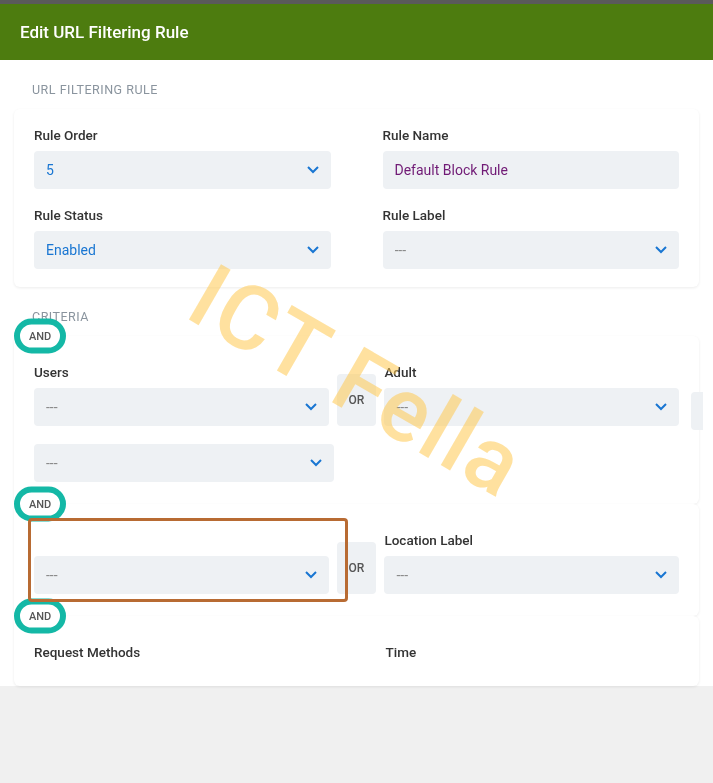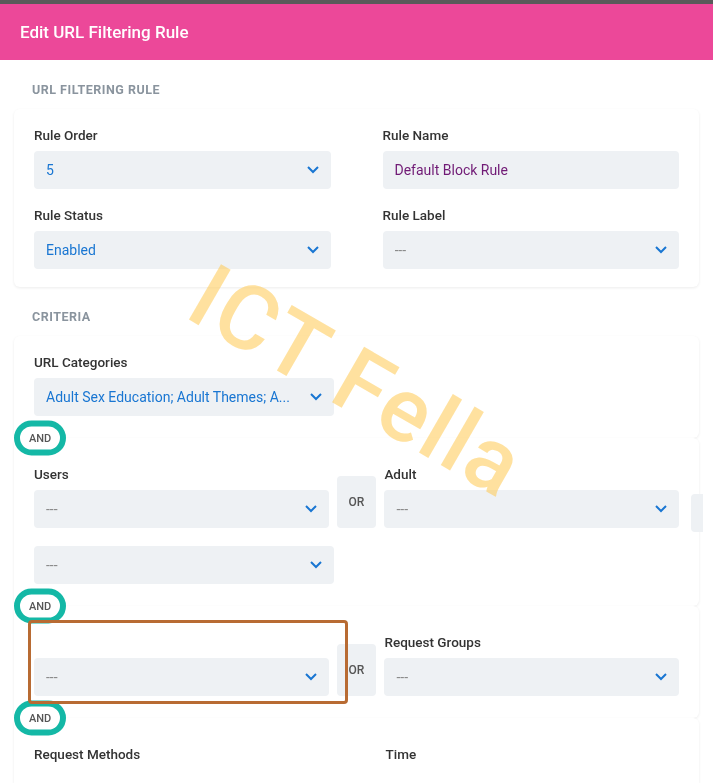--- a/index.html
+++ b/index.html
@@ -9,37 +9,37 @@
     width: 713px;
     height: 783px;
     overflow: hidden;
     position: relative;
   }
   .topbar {
     height: 4px;
     background: #5a5a5a;
   }
   .header {
-    background: #ec4899;
+    background: #4d7c0f;
     color: #fff;
     padding: 18px 20px;
     font-size: 17px;
     font-weight: 500;
   }
   .page {
     background: #fff;
     margin: 0;
     padding: 0;
   }
   .section-label {
     color: #8a949e;
     font-size: 12.5px;
     letter-spacing: 0.5px;
     padding: 22px 32px 12px 32px;
-    font-weight: 700;
+    font-weight: 400;
   }
   .card {
     background: #fff;
     margin: 0 14px 0 14px;
     border-radius: 6px;
     box-shadow: 0 1px 3px rgba(0,0,0,0.08);
     padding: 18px 20px;
     position: relative;
   }
   .row {
@@ -212,31 +212,20 @@
                 <path d="M1 1l5 5 5-5" stroke="#1976d2" stroke-width="2" fill="none"></path>
               </svg>
             </span>
         </div>
       </div>
     </div>
   </div>
 
   <div class="section-label">CRITERIA</div>
 
-  <div class="criteria-block" style="padding-bottom:22px;">
-    <div class="field-label">URL Categories</div>
-    <div class="select" style="max-width:300px;">
-      <span class="value">Adult Sex Education; Adult Themes; A...</span>
-      <span class="chevron">
-          <svg width="12" height="8" viewBox="0 0 12 8">
-            <path d="M1 1l5 5 5-5" stroke="#1976d2" stroke-width="2" fill="none"></path>
-          </svg>
-        </span>
-    </div>
-  </div>
 
   <div style="position:relative; height:0;">
     <div class="and-badge" style="top:0;">AND</div>
   </div>
 
   <div class="criteria-block" style="padding-top:28px; padding-bottom:22px; position:relative;">
     <div class="criteria-row mb">
       <div class="col">
         <div class="field-label">Users</div>
         <div class="select">
@@ -286,21 +275,21 @@
           <span class="value placeholder">---</span>
           <span class="chevron">
               <svg width="12" height="8" viewBox="0 0 12 8">
                 <path d="M1 1l5 5 5-5" stroke="#1976d2" stroke-width="2" fill="none"></path>
               </svg>
             </span>
         </div>
       </div>
       <div class="or-badge">OR</div>
       <div class="col">
-        <div class="field-label">Request Groups</div>
+        <div class="field-label">Location Label</div>
         <div class="select">
           <span class="value placeholder">---</span>
           <span class="chevron">
               <svg width="12" height="8" viewBox="0 0 12 8">
                 <path d="M1 1l5 5 5-5" stroke="#1976d2" stroke-width="2" fill="none"></path>
               </svg>
             </span>
         </div>
       </div>
     </div>

